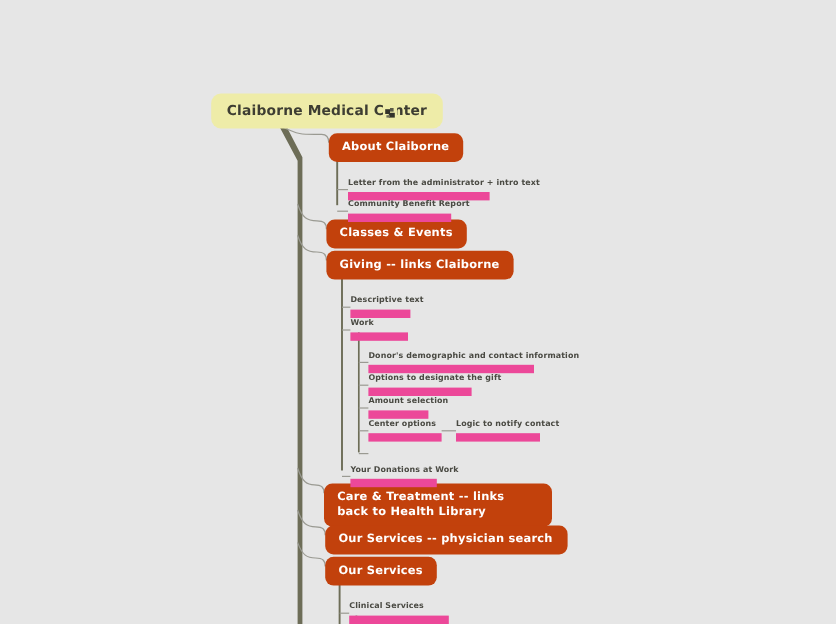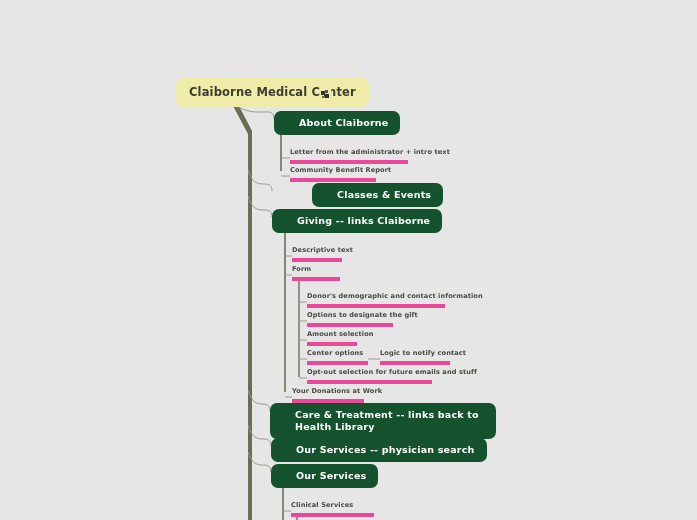--- a/index.html
+++ b/index.html
@@ -25,36 +25,36 @@
     letter-spacing:.15px;
     white-space:nowrap;
   }
   .root-icon{
     position:absolute;left:320px;top:85px;
     width:11px;height:11px;
   }
 
   
   .branch-node{
-    background:#14532d;
+    background:#c2410c;
     border-radius:7px;
     color:#ffffff;
     font-size:9.5px;font-weight:bold;
     letter-spacing:.2px;
-    padding:6px 12px 6px 25px;
+    padding:6px 12px 6px 11px;
     line-height:12px;
   }
 
   
   .leaf-node{
     color:#4a4a43;
     font-size:6.6px;font-weight:bold;
     letter-spacing:.1px;
     padding:0 0 3px 0;
-    border-bottom:4px solid #ec4899;
+    border-bottom:7px solid #ec4899;
     white-space:nowrap;
     line-height:9px;
   }
 </style>
 </head>
 <body>
 
 <div id="canvas">
 
   <svg id="lines" viewBox="0 0 697 520" xmlns="http://www.w3.org/2000/svg">
@@ -104,47 +104,46 @@
       <rect x="0" y="0" width="11" height="11" fill="#eeeca8"></rect>
       <rect x="1" y="2" width="4" height="4" fill="#33332a"></rect>
       <rect x="5" y="1" width="3" height="3" fill="#5a5a48"></rect>
       <rect x="4" y="5" width="5" height="4" fill="#33332a"></rect>
       <rect x="2" y="7" width="3" height="2" fill="#6d6d57"></rect>
     </svg>
   </span>
 
   <div class="node branch-node" style="left:274px;top:111px;">About Claiborne</div>
 
-  <div class="node branch-node" style="left:272px;top:183px;margin-left:40px;">Classes &amp; Events</div>
+  <div class="node branch-node" style="left:272px;top:183px;">Classes &amp; Events</div>
 
   <div class="node branch-node" style="left:272px;top:209px;">Giving -- links Claiborne</div>
 
-  <div class="node branch-node" style="left:270px;top:403px;width:226px;white-space:normal;">Care &amp; Treatment -- links back to Health Library</div>
+  <div class="node branch-node" style="left:270px;top:403px;width:190px;white-space:normal;">Care &amp; Treatment -- links back to Health Library</div>
 
   <div class="node branch-node" style="left:271px;top:438px;">Our Services -- physician search</div>
 
   <div class="node branch-node" style="left:271px;top:464px;">Our Services</div>
 
   <div class="node leaf-node" style="left:290px;top:148px;width:118px;">Letter from the administrator + intro text</div>
 
   <div class="node leaf-node" style="left:290px;top:166px;width:86px;">Community Benefit Report</div>
 
   <div class="node leaf-node" style="left:292px;top:246px;width:50px;text-align:right;">Descriptive text</div>
 
-  <div class="node leaf-node" style="left:292px;top:265px;width:48px;">Form</div>
+  <div class="node leaf-node" style="left:292px;top:265px;width:48px;">Work</div>
 
   <div class="node leaf-node" style="left:292px;top:387px;width:72px;">Your Donations at Work</div>
 
   <div class="node leaf-node" style="left:307px;top:292px;width:138px;">Donor's demographic and contact information</div>
 
   <div class="node leaf-node" style="left:307px;top:311px;width:86px;">Options to designate the gift</div>
 
   <div class="node leaf-node" style="left:307px;top:330px;width:50px;">Amount selection</div>
 
   <div class="node leaf-node" style="left:307px;top:349px;width:61px;">Center options</div>
 
-  <div class="node leaf-node" style="left:307px;top:368px;width:125px;">Opt-out selection for future emails and stuff</div>
 
   <div class="node leaf-node" style="left:380px;top:349px;width:70px;">Logic to notify contact</div>
 
   <div class="node leaf-node" style="left:291px;top:501px;width:83px;">Clinical Services</div>
 
 </div>
 
 </body></html>

